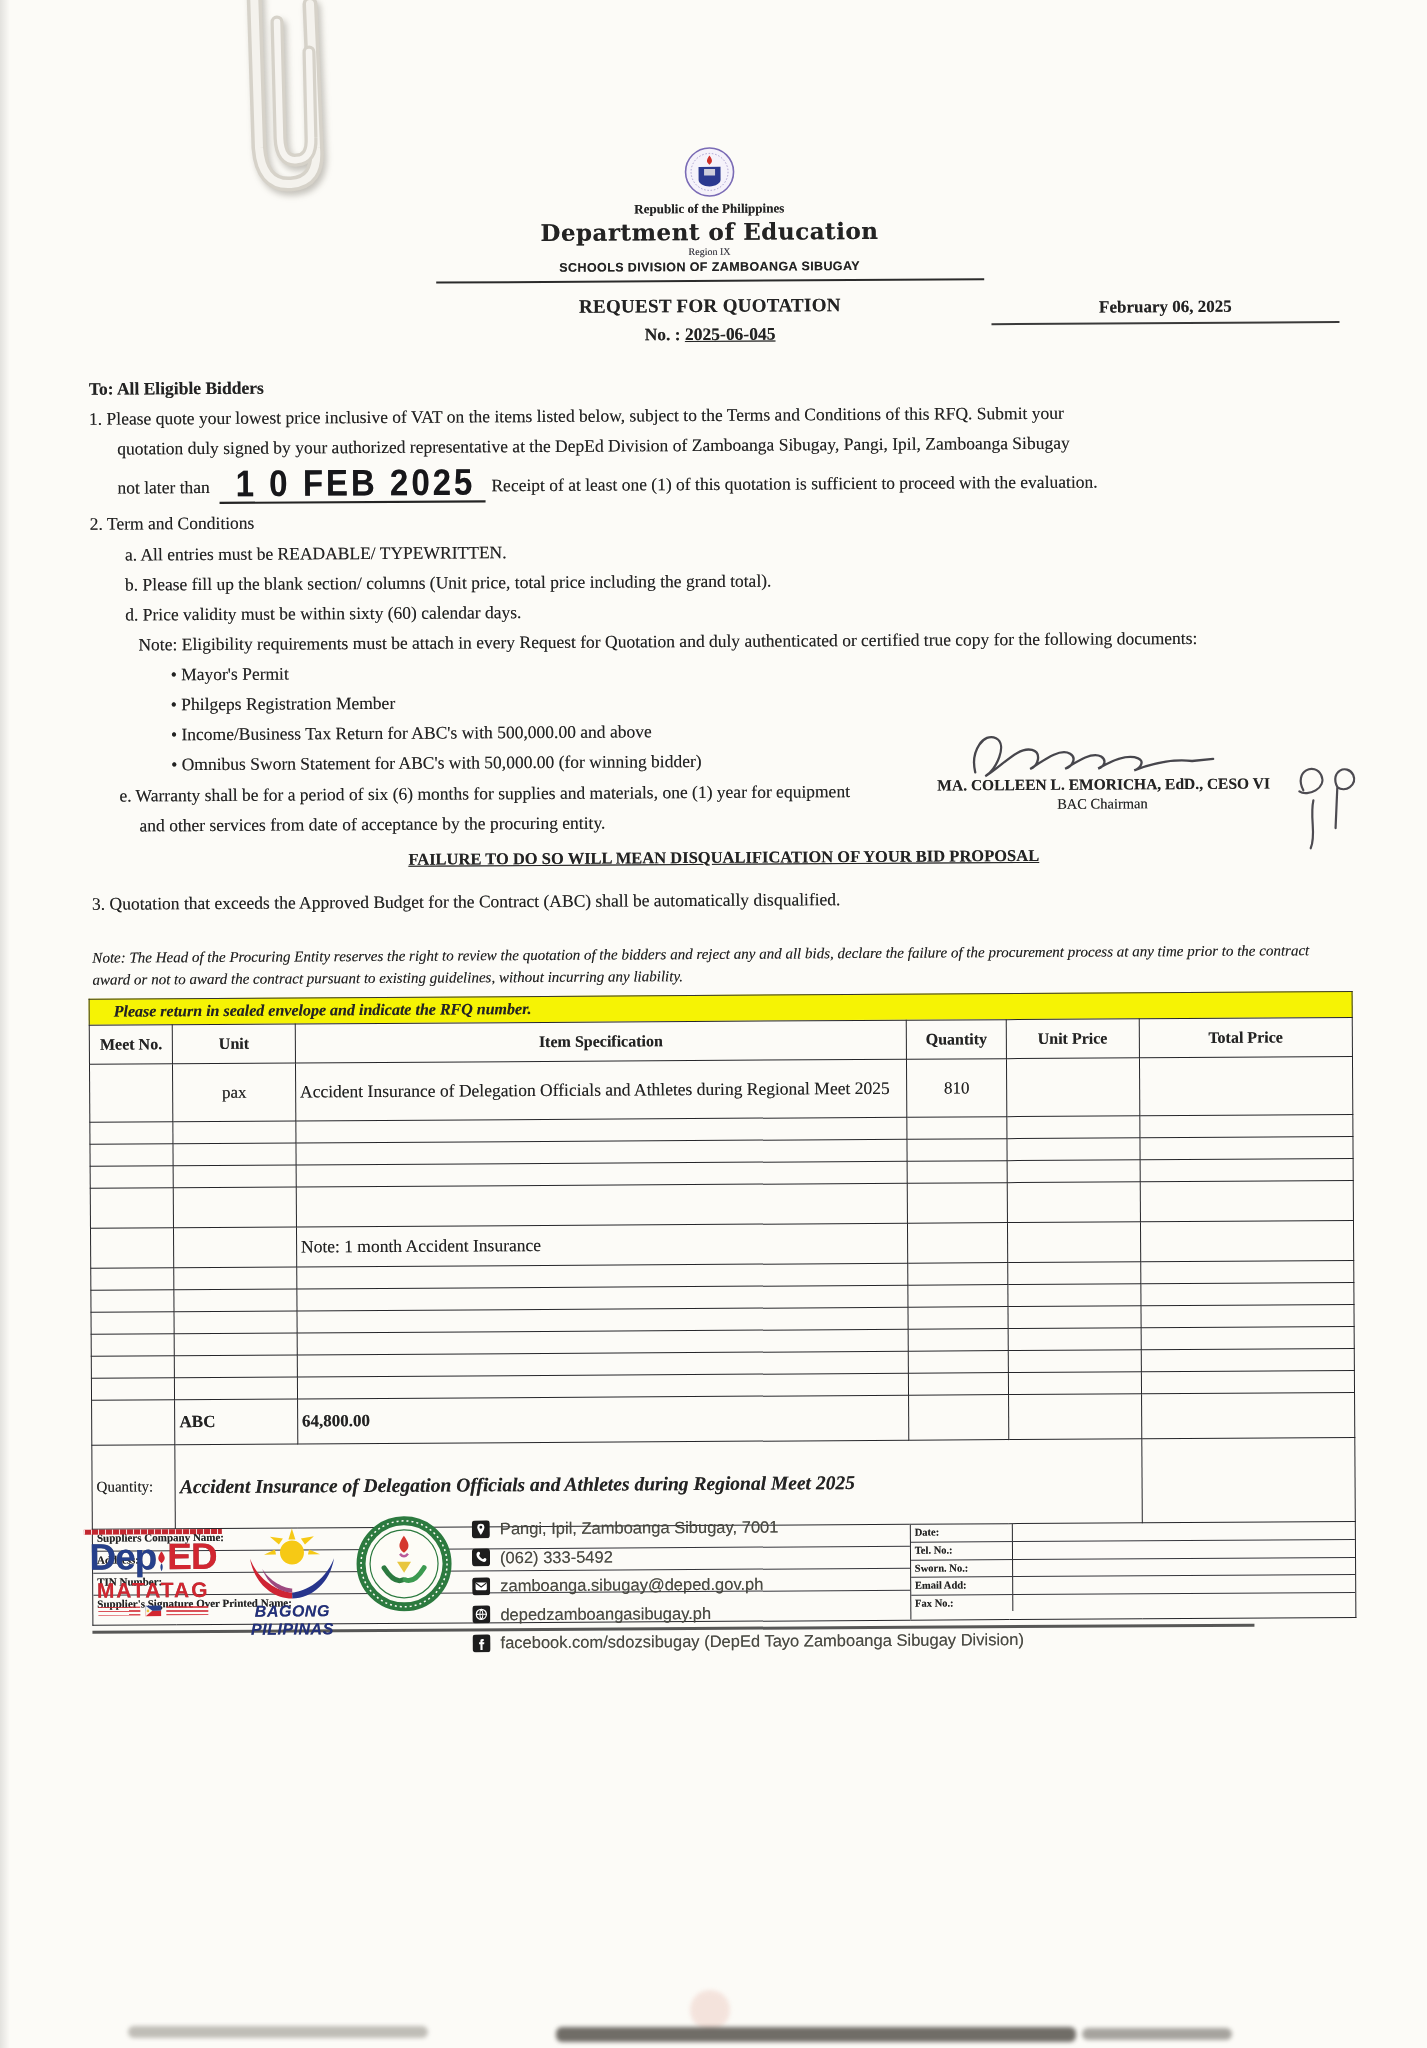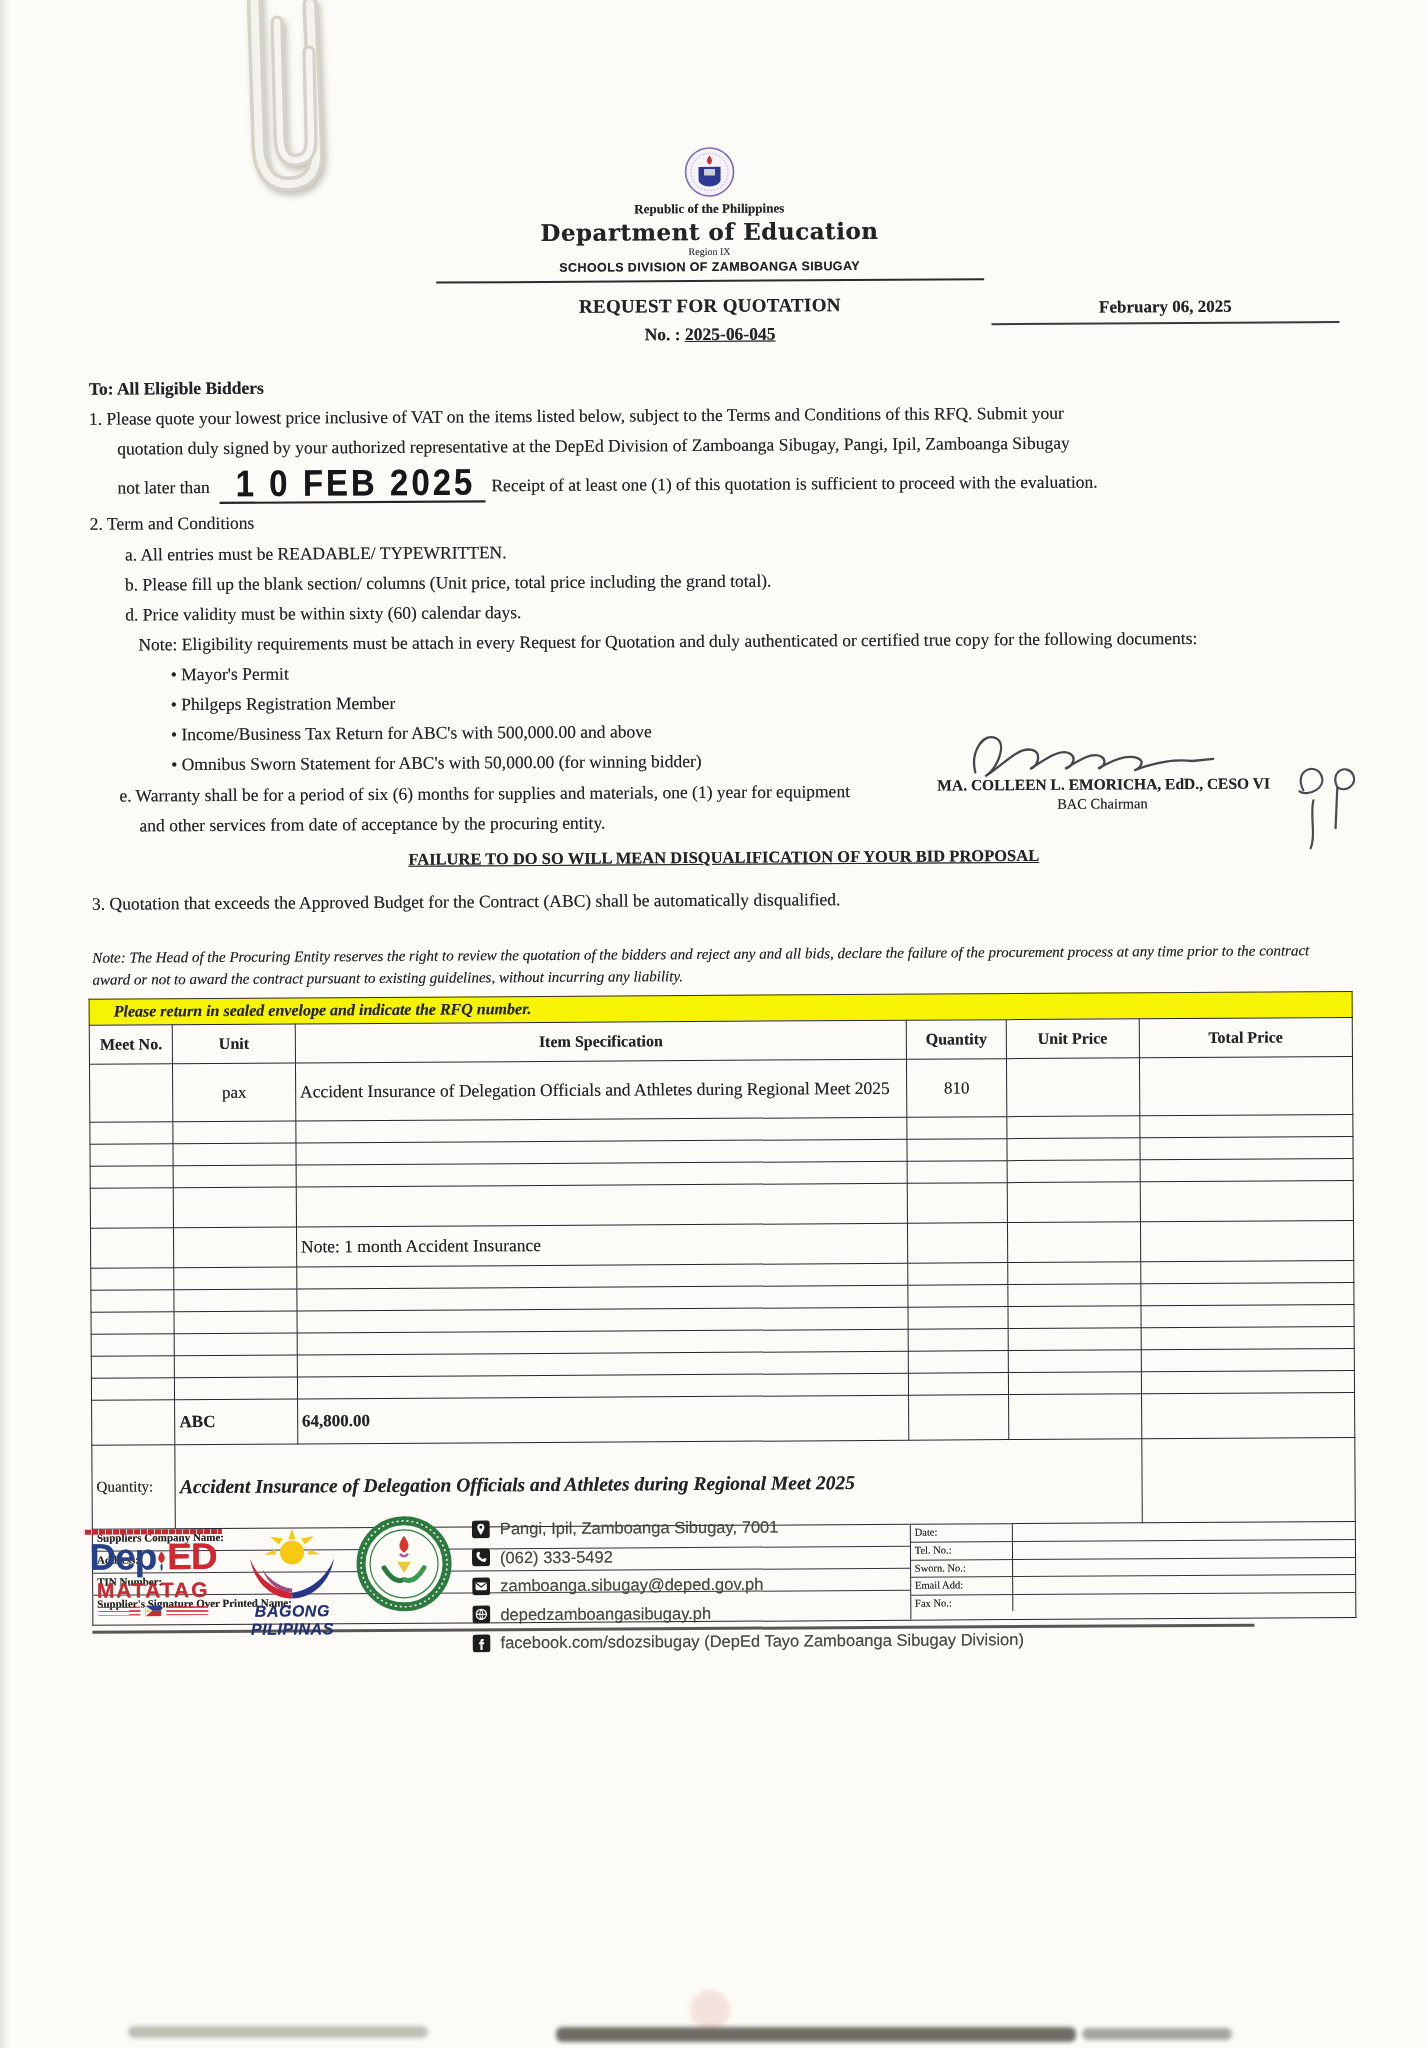--- a/index.html
+++ b/index.html
@@ -68,21 +68,21 @@
   .purpose-label{font-size:15px;padding-left:4px;}
   .purpose-text{font-weight:700;font-style:italic;font-size:19.5px;padding-left:12px;}
   .supplier-cell{padding:0 !important;}
   .sup-grid{display:flex;width:100%;font-family:"Liberation Serif",serif;}
   .sup-left{width:64.8%;border-right:1.5px solid #26262a;box-sizing:border-box;}
   .sup-right{width:35.2%;box-sizing:border-box;}
   .sup-row{border-bottom:1.3px solid #34343a;font-weight:700;font-size:11px;padding:2px 0 1px 4px;height:18px;box-sizing:content-box;}
   .sup-row.tall{height:26px;border-bottom:none;}
   .con-row{display:flex;border-bottom:1.2px solid #34343a;height:16.6px;}
   .con-row:last-child{border-bottom:none;}
-  .con-label{width:23%;border-right:1.4px solid #26262a;font-weight:400;font-size:10.5px;padding:2px 0 14px 4px;box-sizing:border-box;white-space:nowrap;}
+  .con-label{width:23%;border-right:1.4px solid #26262a;font-weight:700;font-size:10.5px;padding:2px 0 14px 4px;box-sizing:border-box;white-space:nowrap;}
   .under-rule{margin:5px 0 0 88px;width:1162px;height:3px;background:#3a3a3a;opacity:.85;}
 
   
   .footer{position:absolute;left:0;top:1512px;width:1427px;font-family:"Liberation Sans",sans-serif;}
   .logo-deped{position:absolute;left:74px;top:14px;width:150px;text-align:center;}
   .dm-bar{height:5px;width:138px;margin:0 auto 5px;background:#c3272f;
           background-image:repeating-linear-gradient(90deg,rgba(255,255,255,.85) 0 1px,transparent 1px 7px);}
   .dm-name{font-size:37px;font-weight:800;line-height:.95;letter-spacing:-1px;}
   .dm-name .blue{color:#26408b;}
   .dm-name .red{color:#d22630;}

